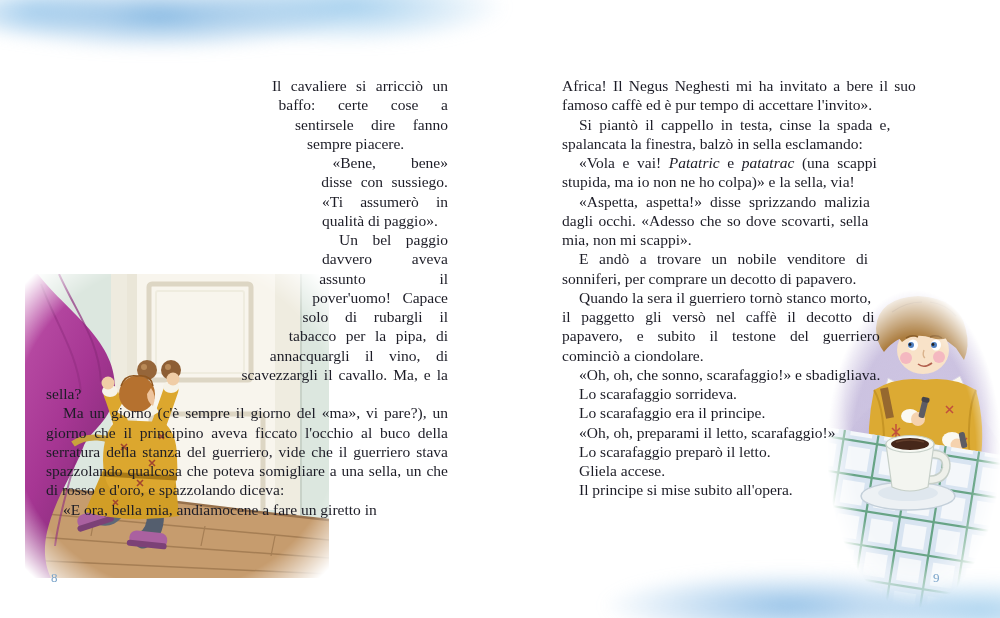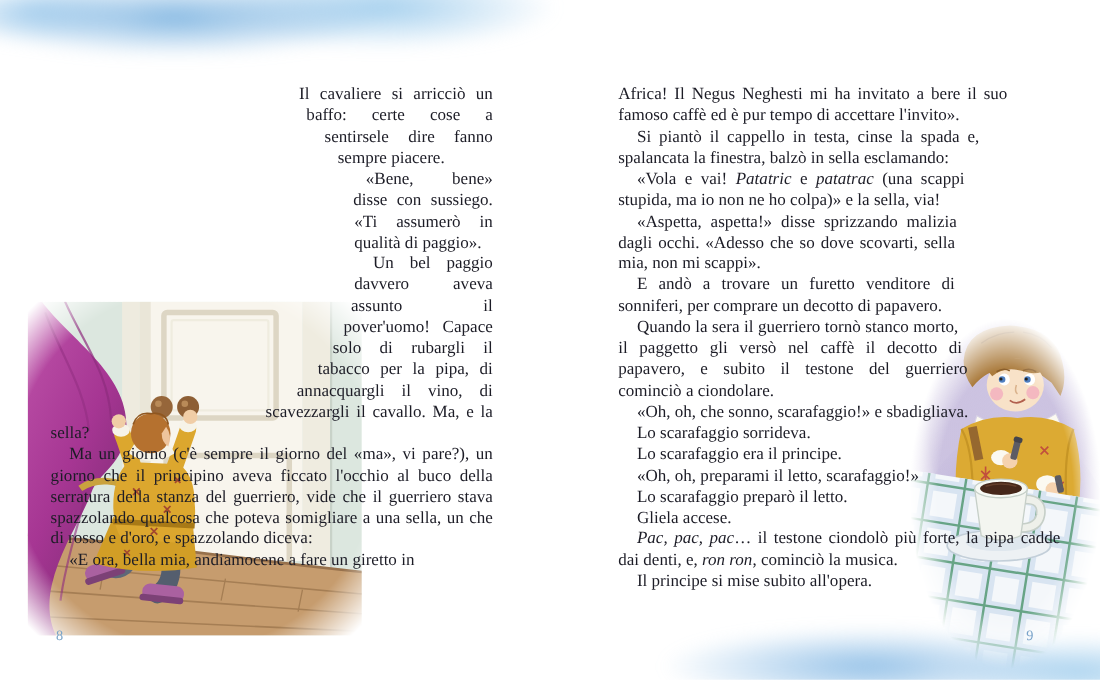--- a/index.html
+++ b/index.html
@@ -229,27 +229,26 @@
       <p class="para"><span>Ma un giorno (c'è sempre il giorno del «ma», vi pare?), un giorno che il principino aveva ficcato l'occhio al buco della serratura della stanza del guerriero, vide che il guerriero stava spazzolando qualcosa che poteva somigliare a una sella, un che di rosso e d'oro, e spazzolando diceva:</span></p>
       <p class="para"><span>«E ora, bella mia, andiamocene a fare un giretto in</span></p>
     </div>
 
   <div id="page-right" class="page-text">
     <div class="float-right-blob"></div>
   <p class="para"><span>Africa! Il Negus Neghesti mi ha invitato a bere il suo famoso caffè ed è pur tempo di accettare l'invito».</span></p>
       <p class="para"><span>Si piantò il cappello in testa, cinse la spada e, spalancata la finestra, balzò in sella esclamando:</span></p>
       <p class="para"><span>«Vola e vai! </span><i>Patatric</i><span> e </span><i>patatrac</i><span> (una scappi stupida, ma io non ne ho colpa)» e la sella, via!</span></p>
       <p class="para"><span>«Aspetta, aspetta!» disse sprizzando malizia dagli occhi. «Adesso che so dove scovarti, sella mia, non mi scappi».</span></p>
-      <p class="para"><span>E andò a trovare un furetto venditore di sonniferi, per comprare un decotto di papavero.</span></p>
+      <p class="para"><span>E andò a trovare un nobile venditore di sonniferi, per comprare un decotto di papavero.</span></p>
       <p class="para"><span>Quando la sera il guerriero tornò stanco morto, il paggetto gli versò nel caffè il decotto di papavero, e subito il testone del guerriero cominciò a ciondolare.</span></p>
       <p class="para"><span>«Oh, oh, che sonno, scarafaggio!» e sbadigliava.</span></p>
       <p class="para"><span>Lo scarafaggio sorrideva.</span></p>
       <p class="para"><span>Lo scarafaggio era il principe.</span></p>
       <p class="para"><span>«Oh, oh, preparami il letto, scarafaggio!»</span></p>
       <p class="para"><span>Lo scarafaggio preparò il letto.</span></p>
       <p class="para"><span>Gliela accese.</span></p>
-      <p class="para"><i>Pac, pac, pac</i><span>… il testone ciondolò più forte, la pipa cadde dai denti, e, </span><i>ron ron</i><span>, cominciò la musica.</span></p>
       <p class="para"><span>Il principe si mise subito all'opera.</span></p>
     </div>
 
   <div class="pagenum" id="pagenum-left">8</div>
   <div class="pagenum" id="pagenum-right">9</div>
 </div>
 
 </body></html>

